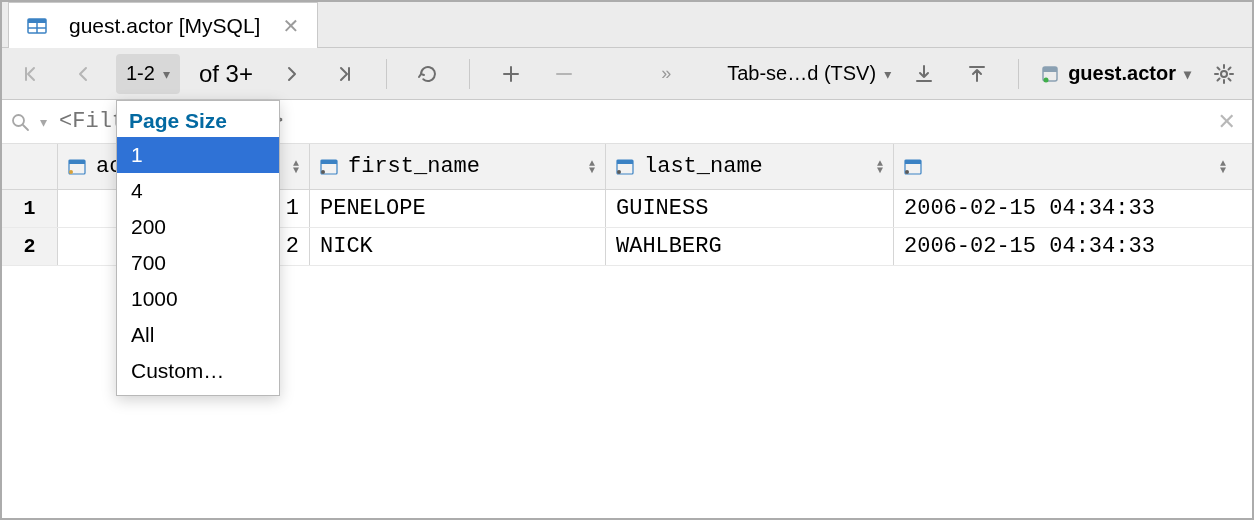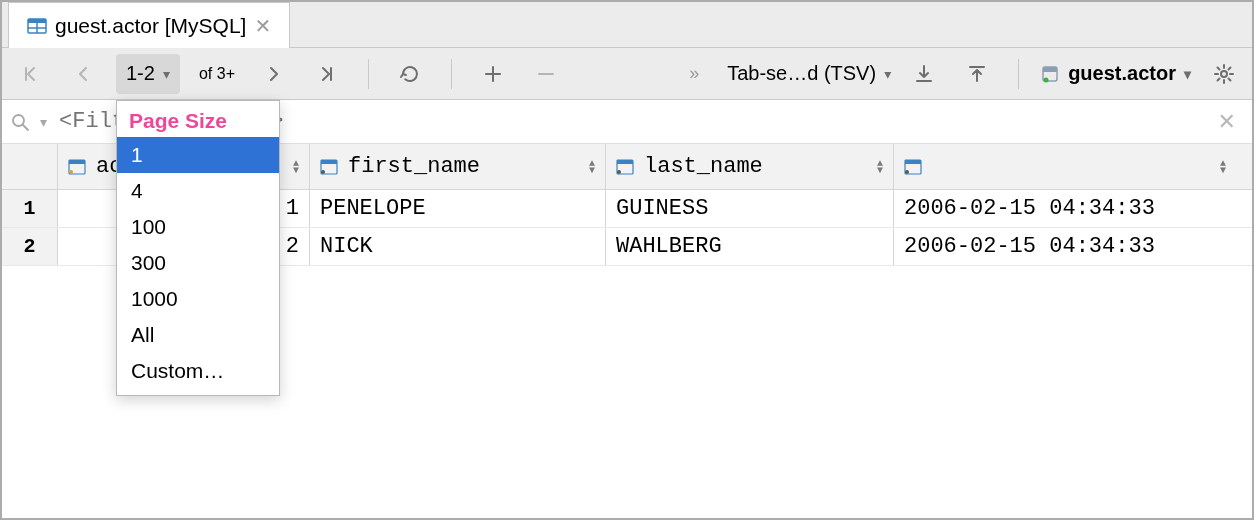--- a/index.html
+++ b/index.html
@@ -15,21 +15,21 @@
   }
   
   .tabbar {
     height:46px;
     background:#ececec;
     border-bottom:1px solid #c9c9c9;
     display:flex;
     align-items:stretch;
   }
   .tab {
-    display:flex; align-items:center; gap:8px;
+    display:flex; align-items:center; gap:22px;
     background:#fff;
     border-right:1px solid #c9c9c9;
     padding:0 18px;
     height:46px;
     margin-left:6px;
     border-top:1px solid #c9c9c9;
     border-left:1px solid #c9c9c9;
     position:relative;
     text-align:right;
   }
@@ -54,23 +54,23 @@
     font-size:22px;
   }
   .tbtn svg { display:block; }
   .sep { width:1px; height:30px; background:#c9c9c9; margin:0 8px; }
   .page-current {
     display:inline-flex; align-items:center; gap:8px;
     background:#d8d8d8; border-radius:4px;
     padding:4px 10px; height:40px;
     font-size:20px;
   }
-  .of-label { margin:0 6px; font-size:16px; }
+  .of-label { margin:0 6px; font-size:24px; }
   .spacer { flex:1; }
-  .format-sel { display:inline-flex; align-items:center; gap:8px; font-size:20px; }
+  .format-sel { display:inline-flex; align-items:center; gap:8px; font-size:20px;margin-left:28px; }
   .schema-sel { display:inline-flex; align-items:center; gap:8px; font-size:20px;font-weight:bold; }
   
   .filterbar {
     height:44px;
     display:flex; align-items:center;
     border-bottom:1px solid #e0e0e0;
     padding:0 8px;
     gap:10px;
   }
   .filter-input {
@@ -99,21 +99,21 @@
   .popup {
     position:absolute;
     left:116px; top:100px;
     width:164px;
     background:#fff;
     border:1px solid #b8b8b8;
     box-shadow:0 4px 14px rgba(0,0,0,0.18);
     z-index:50;
     padding-bottom:6px;
   }
-  .popup-title { padding:8px 12px 4px; font-weight:bold; color:#ec4899; font-size:21px;}
+  .popup-title { padding:8px 12px 4px; font-weight:bold; color:#0369a1; font-size:21px;}
   .popup-item { padding:6px 14px; font-size:21px; }
   .popup-item.selected { background:#2f72d6; color:#fff; }
   .chev { font-size:14px; color:#6e6e6e; }
   .sort-arrows { display:flex; flex-direction:column; line-height:7px; font-size:10px; color:#7a7a7a; margin-left:auto; }
   .sort-arrows span{display:block;}
 </style>
 </head>
 <body>
 
 <div class="tabbar">
@@ -299,19 +299,19 @@
         <div class="td col-update" style="border-right:none;">2006-02-15 04:34:33</div>
       </div>
     </div>
 </div>
 
 <div class="popup">
   <div class="popup-title">Page Size</div>
   <div id="popup-items">
       <div class="popup-item selected">1</div>
       <div class="popup-item">4</div>
-      <div class="popup-item">100</div>
-      <div class="popup-item">300</div>
+      <div class="popup-item">200</div>
+      <div class="popup-item">700</div>
       <div class="popup-item">1000</div>
       <div class="popup-item">All</div>
       <div class="popup-item">Custom…</div>
     </div>
 </div>
 
 </body></html>

